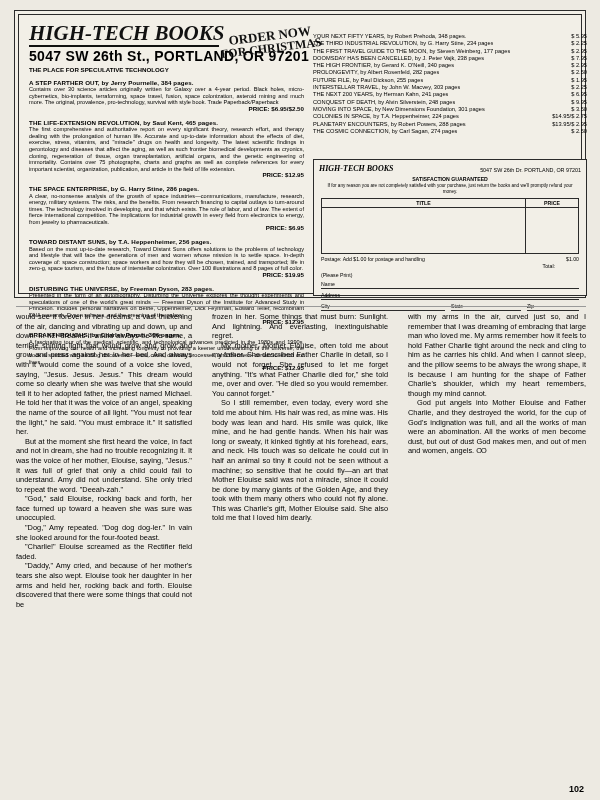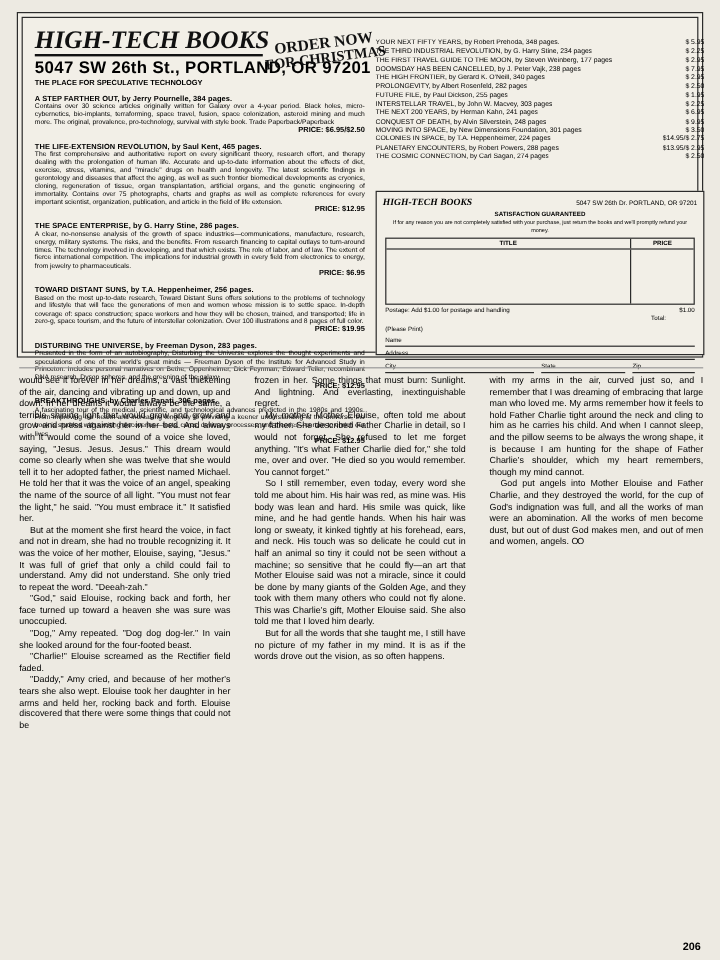--- a/index.html
+++ b/index.html
@@ -259,24 +259,23 @@
       <p>"God," said Elouise, rocking back and forth, her face turned up toward a heaven she was sure was unoccupied.</p>
       <p>"Dog," Amy repeated. "Dog dog dog-ler." In vain she looked around for the four-footed beast.</p>
       <p>"Charlie!" Elouise screamed as the Rectifier field faded.</p>
       <p>"Daddy," Amy cried, and because of her mother's tears she also wept. Elouise took her daughter in her arms and held her, rocking back and forth. Elouise discovered that there were some things that could not be</p>
     </div>
 
     <div class="col c2">
       <p class="first">frozen in her. Some things that must burn: Sunlight. And lightning. And everlasting, inextinguishable regret.</p>
       <p>My mother, Mother Elouise, often told me about my father. She described Father Charlie in detail, so I would not forget. She refused to let me forget anything. "It's what Father Charlie died for," she told me, over and over. "He died so you would remember. You cannot forget."</p>
       <p>So I still remember, even today, every word she told me about him. His hair was red, as mine was. His body was lean and hard. His smile was quick, like mine, and he had gentle hands. When his hair was long or sweaty, it kinked tightly at his forehead, ears, and neck. His touch was so delicate he could cut in half an animal so tiny it could not be seen without a machine; so sensitive that he could fly—an art that Mother Elouise said was not a miracle, since it could be done by many giants of the Golden Age, and they took with them many others who could not fly alone. This was Charlie's gift, Mother Elouise said. She also told me that I loved him dearly.</p>
-      <p>But for all the words that she taught me, I still have no picture of my father in my mind. It is as if the words drove out the vision, as so often happens.</p>
     </div>
 
     <div class="col c3">
       <p class="first">with my arms in the air, curved just so, and I remember that I was dreaming of embracing that large man who loved me. My arms remember how it feels to hold Father Charlie tight around the neck and cling to him as he carries his child. And when I cannot sleep, and the pillow seems to be always the wrong shape, it is because I am hunting for the shape of Father Charlie's shoulder, which my heart remembers, though my mind cannot.</p>
       <p><span>God put angels into Mother Elouise and Father Charlie, and they destroyed the world, for the cup of God's indignation was full, and all the works of man were an abomination. All the works of men become dust, but out of dust God makes men, and out of men and women, angels.</span> <span class="endmark">OO</span></p>
 
     </div>
   </div>
 
-  <div class="pageno">206</div>
+  <div class="pageno">102</div>
 </div>
 
 </body></html>

